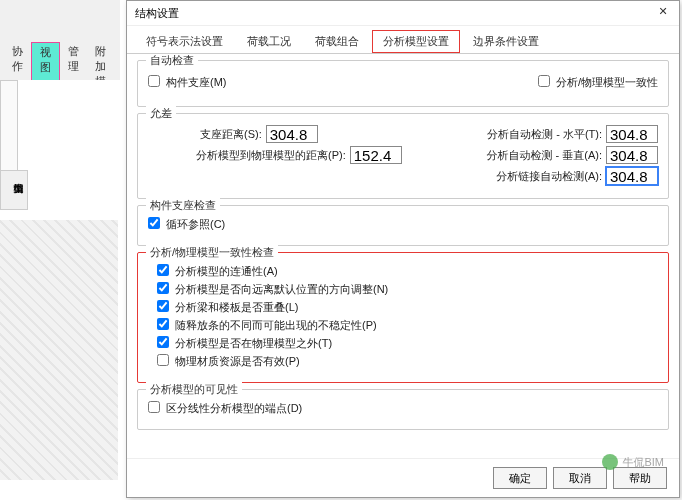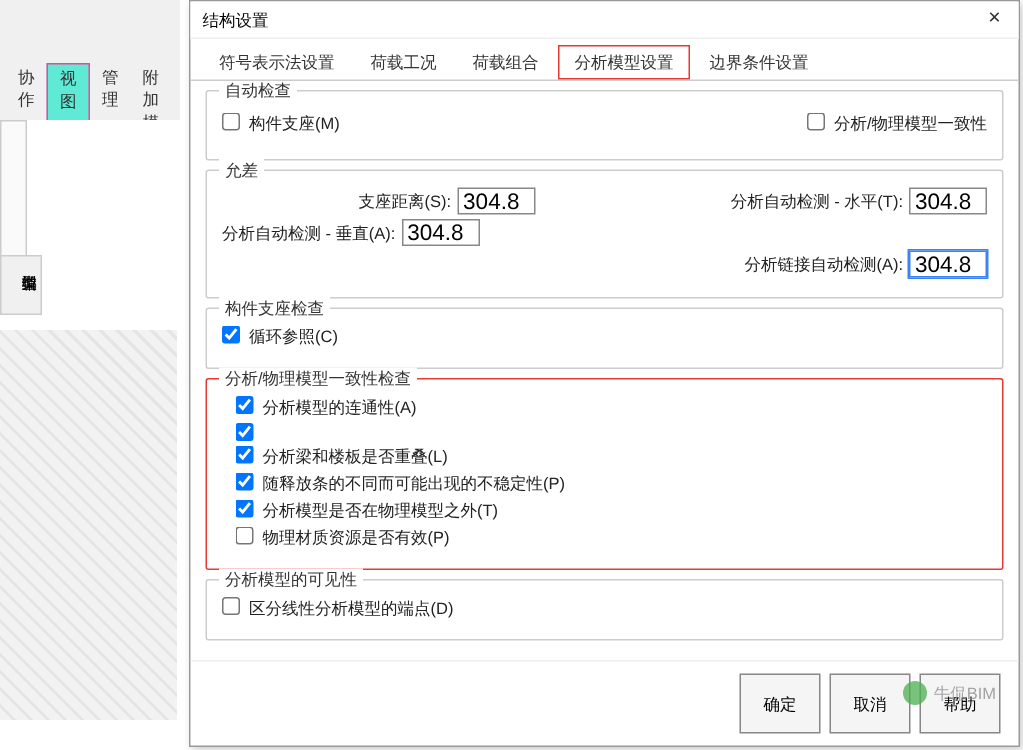--- a/index.html
+++ b/index.html
@@ -31,21 +31,21 @@
 .group-title { position: absolute; top: -8px; left: 8px; background: #fff; padding: 0 4px; color: #333; }
 .row { display: flex; align-items: flex-start; gap: 6px; margin: 3px 0; }
 .row.split { justify-content: space-between; }
 input[type=checkbox] { width: 12px; height: 12px; }
 .lbl { color: #222; }
 .param { display: flex; align-items: center; gap: 4px; }
 .param input[type=text] { width: 52px; height: 18px; border: 1px solid #888; padding: 0 3px; font-size: 15px; }
 .param input.focus { border: 1px solid #3b82f6; outline: 1px solid #3b82f6; }
 
 .dlg-footer { display: flex; justify-content: flex-end; gap: 6px; padding: 8px 12px; border-top: 1px solid #eee; }
-.btn { min-width: 54px; height: 40px; border: 1px solid #888; background: #f5f5f5; cursor: pointer; font-size: 11px; }
+.btn { min-width: 54px; height: 22px; border: 1px solid #888; background: #f5f5f5; cursor: pointer; font-size: 11px; }
 
 .watermark { position: absolute; right: 18px; bottom: 30px; display: flex; align-items: center; gap: 4px; color: #888; font-size: 11px; opacity: .75; }
 .wm-icon { width: 16px; height: 16px; border-radius: 50%; background: #4caf50; }
 </style>
 </head>
 <body>
 
 <div class="bg-ribbon">
   <div class="ribbon-tabs">
     <div class="ribbon-tab">协作</div>
@@ -90,30 +90,34 @@
         <label class="row">
             <input type="checkbox" style="">
             <span class="lbl">分析/物理模型一致性</span>
           </label>
       </div>
     </div>
 
     <div class="group">
       <span class="group-title">允差</span>
       <div class="row split">
-        <div class="param" style="margin-left:91px;">
+        <div class="param" style="margin-left:52px;">
           <span class="lbl">支座距离(S):</span>
           <input type="text" value="304.8" style="">
         </div>
         <div class="param">
           <span class="lbl">分析自动检测 - 水平(T):</span>
           <input type="text" value="304.8" style="">
         </div>
       </div>
       <div class="row split">
+        <div class="param" style="margin-left:48px;">
+          <span class="lbl">分析模型到物理模型的距离(P):</span>
+          <input type="text" value="152.4" style="">
+        </div>
         <div class="param">
           <span class="lbl">分析自动检测 - 垂直(A):</span>
           <input type="text" value="304.8" style="">
         </div>
       </div>
       <div class="row" style="justify-content:flex-end;">
         <div class="param">
           <span class="lbl">分析链接自动检测(A):</span>
           <input type="text" class="focus" value="304.8" style="">
         </div>
@@ -129,20 +133,21 @@
     </div>
 
     <div class="group highlight">
       <span class="group-title">分析/物理模型一致性检查</span>
       <label class="row">
           <input type="checkbox" checked="" style="">
           <span class="lbl">分析模型的连通性(A)</span>
         </label>
       <label class="row">
           <input type="checkbox" checked="" style="">
+          <span class="lbl">分析模型是否向远离默认位置的方向调整(N)</span>
         </label>
       <label class="row">
           <input type="checkbox" checked="" style="">
           <span class="lbl">分析梁和楼板是否重叠(L)</span>
         </label>
       <label class="row">
           <input type="checkbox" checked="" style="">
           <span class="lbl">随释放条的不同而可能出现的不稳定性(P)</span>
         </label>
       <label class="row">

